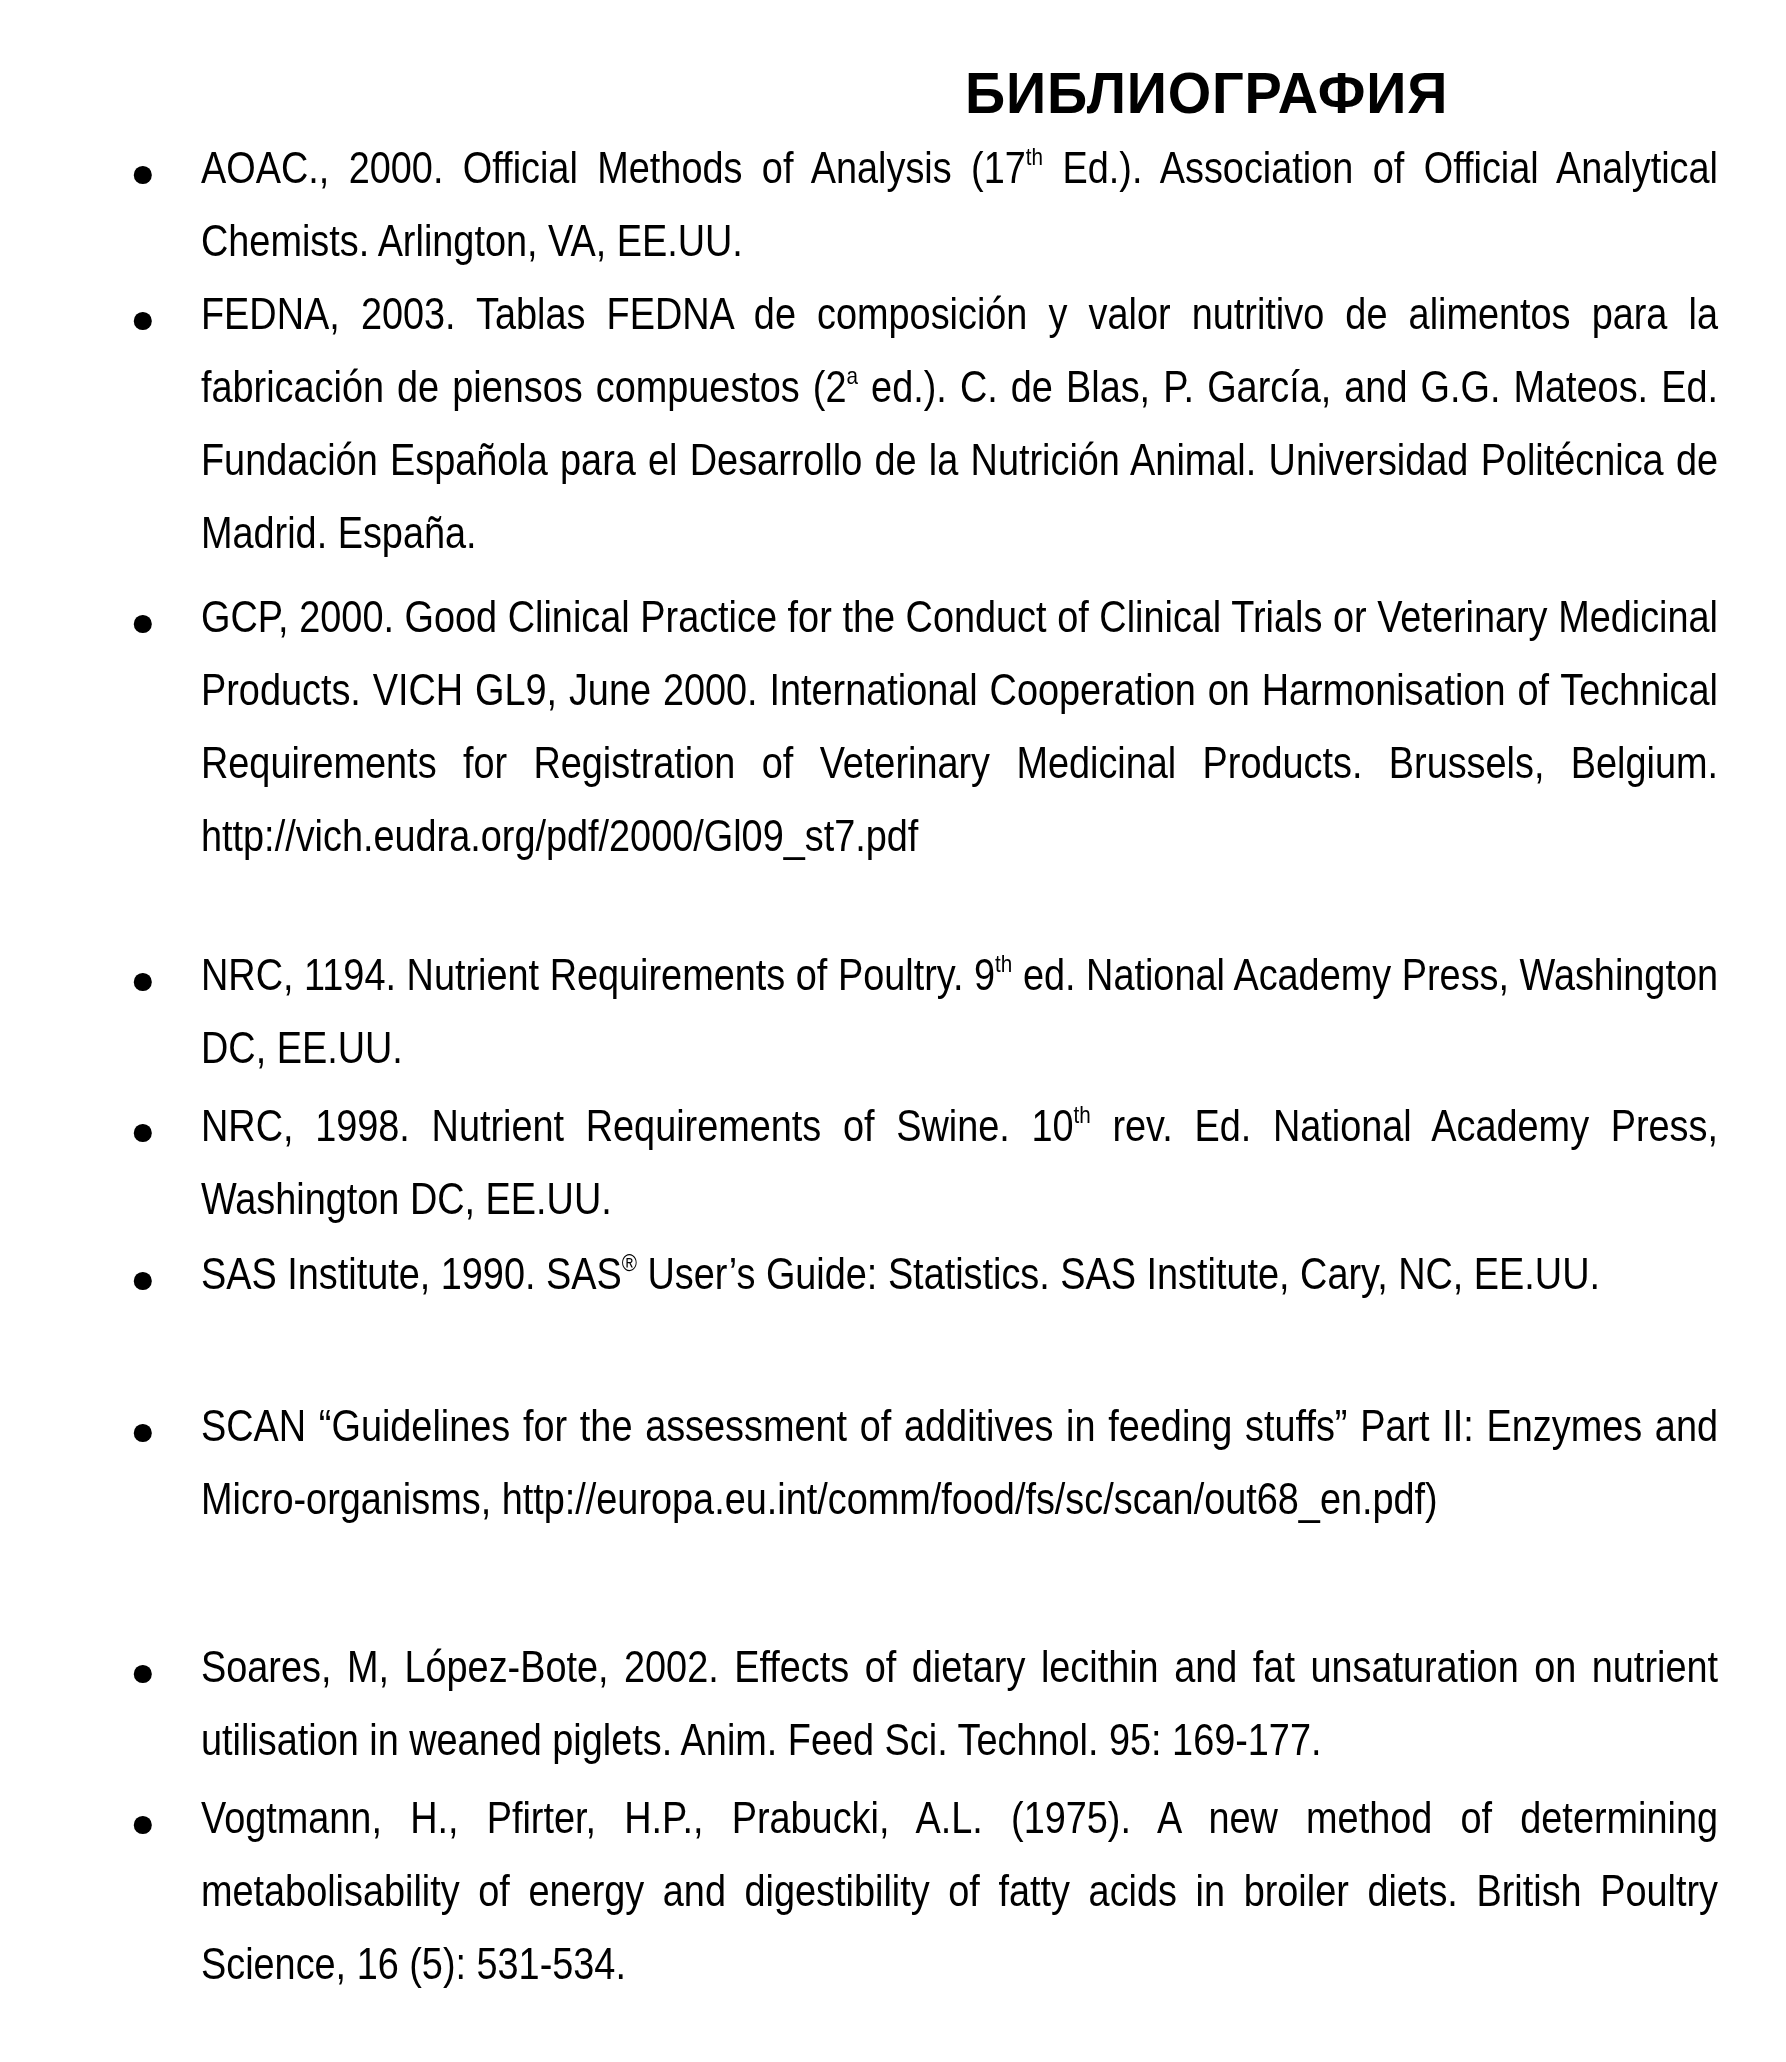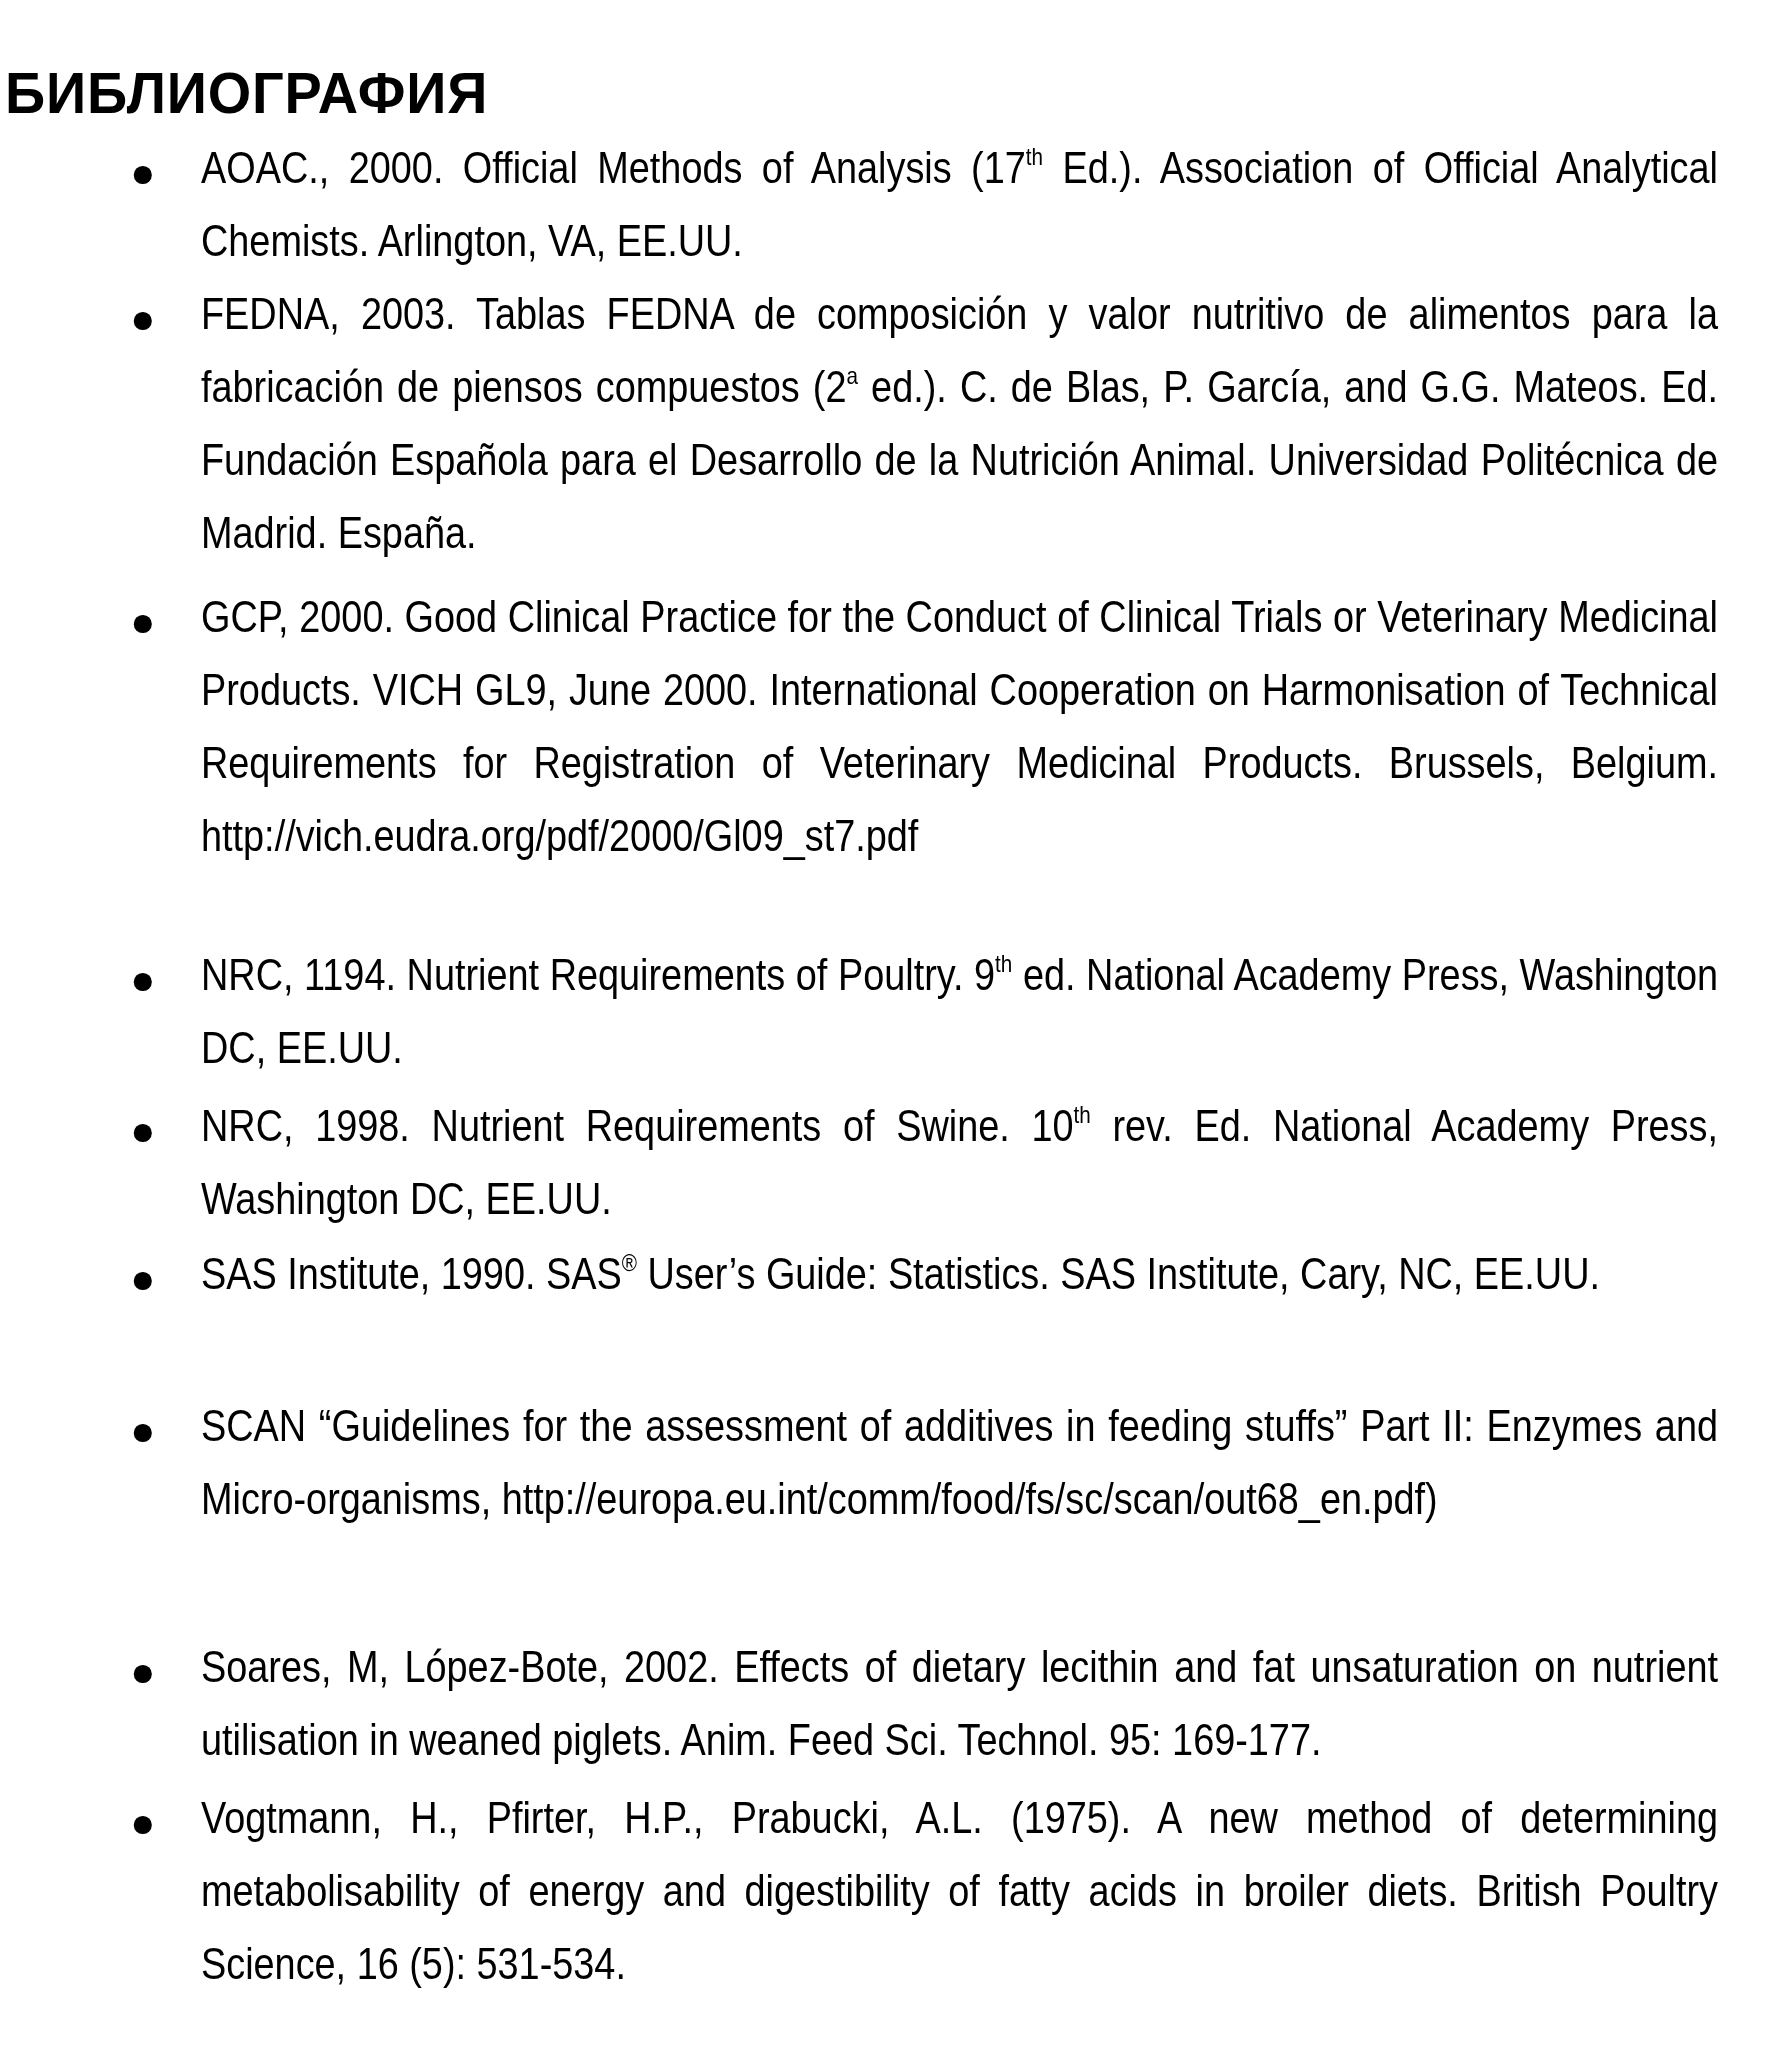--- a/index.html
+++ b/index.html
@@ -1,18 +1,18 @@
 <!DOCTYPE html>
 <html style="font-size:14.8px"><head>
 <meta charset="utf-8">
 <style>
   html, body { margin: 0; padding: 0; background: #ffffff; }
   body { width: 1787px; height: 2063px; position: relative; overflow: hidden;
          font-family: "Liberation Sans", "DejaVu Sans", sans-serif; color: #000; }
-  .title { position: absolute; top: 20px; left: 0; width: 1453px; text-align: left;
+  .title { position: absolute; top: 20px; left: 0; width: 1453px; text-align: right;
            font-size: 57px; line-height: 70px; letter-spacing: 0.9px; }
   .title span { display: inline-block; transform: scaleX(0.98); transform-origin: center; }
   
   .refs { position: absolute; left: 129px; top: 0; width: calc(1589px / 0.86);
           transform: scaleX(0.86); transform-origin: 0 0; }
   .ref { position: absolute; left: 0; width: 100%; }
   .bullet { position: absolute; left: 7.4px; width: 17.5px; height: 17.5px; border-radius: 50%;
             background: #000; transform: scaleX(1.16); }
   .ref-text { margin-left: calc(72px / 0.86); font-size: 44px; line-height: 73px;
               text-align: justify; text-align-last: left; }

